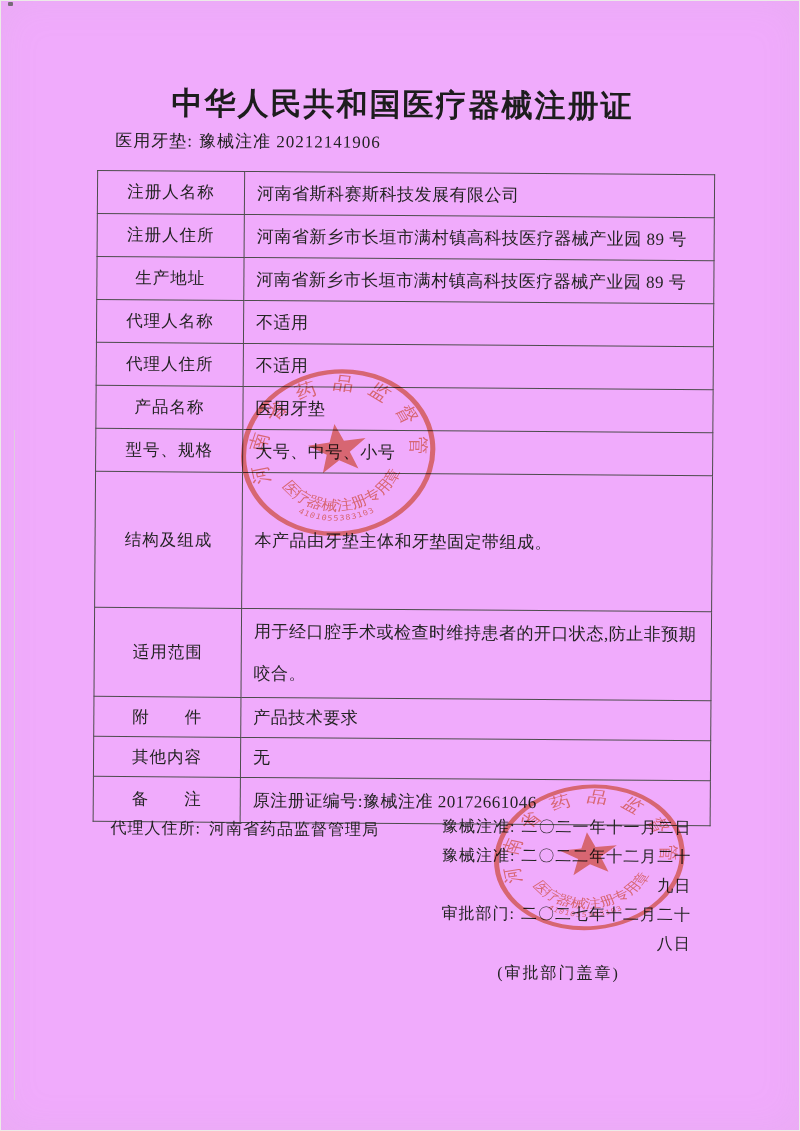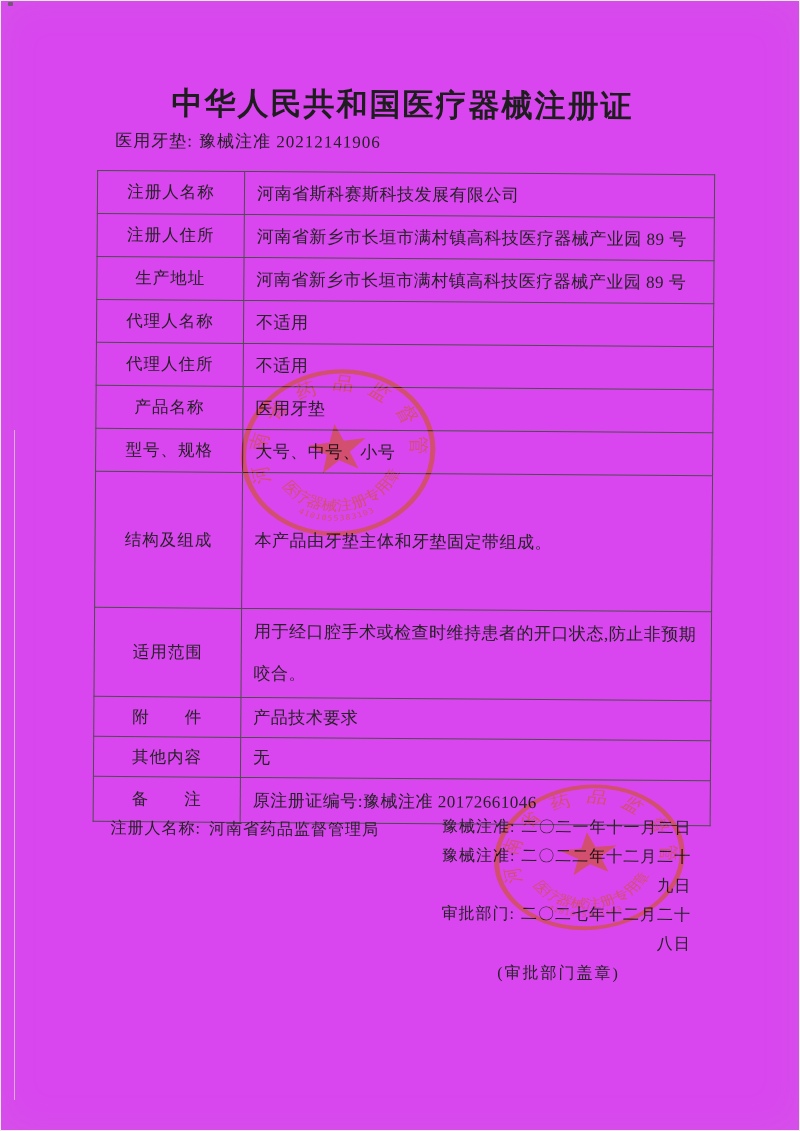--- a/index.html
+++ b/index.html
@@ -1,18 +1,18 @@
 <!DOCTYPE html>
 <html><head>
 <meta charset="utf-8">
 <style>
   html,body{margin:0;padding:0;background:#e8e8e6;}
   .sheet{
     position:relative;width:800px;height:1131px;margin:0 auto;
-    background:#d946ef;overflow:hidden;
+    background:#f0abfc;overflow:hidden;
     font-family:"Liberation Serif","DejaVu Serif",serif;
     box-shadow:inset 0 0 0 1px #ecebe7, inset 0 0 40px rgba(180,178,170,.12);
   }
   .tilt{position:absolute;left:0;top:0;width:100%;height:100%;
     transform:rotate(.4deg);transform-origin:400px 480px;}
   .doc-title{
     position:absolute;top:84px;left:0;width:100%;text-align:center;
     font-size:31px;font-weight:bold;letter-spacing:2px;color:#1d1d1d;
   }
   .reg-line{position:absolute;top:131px;left:113px;font-size:17px;color:#242424;letter-spacing:1px;}
@@ -104,21 +104,21 @@
         <td class="val">无</td>
       </tr>
       <tr class="r45">
         <td class="lbl">备　　注</td>
         <td class="val">原注册证编号:豫械注准 20172661046</td>
       </tr>
     </tbody>
       </table>
 
     <div class="dept-line">
-      <span>注册人名称:</span><span class="val">河南省药品监督管理局</span>
+      <span>代理人住所:</span><span class="val">河南省药品监督管理局</span>
     </div>
 
     <div class="dates">
       <div>
         <span>豫械注准:</span><span class="val">二〇二一年十一月二日</span>
       </div>
       <div>
         <span>豫械注准:</span><span class="val">二〇二二年十二月二十九日</span>
       </div>
       <div>

